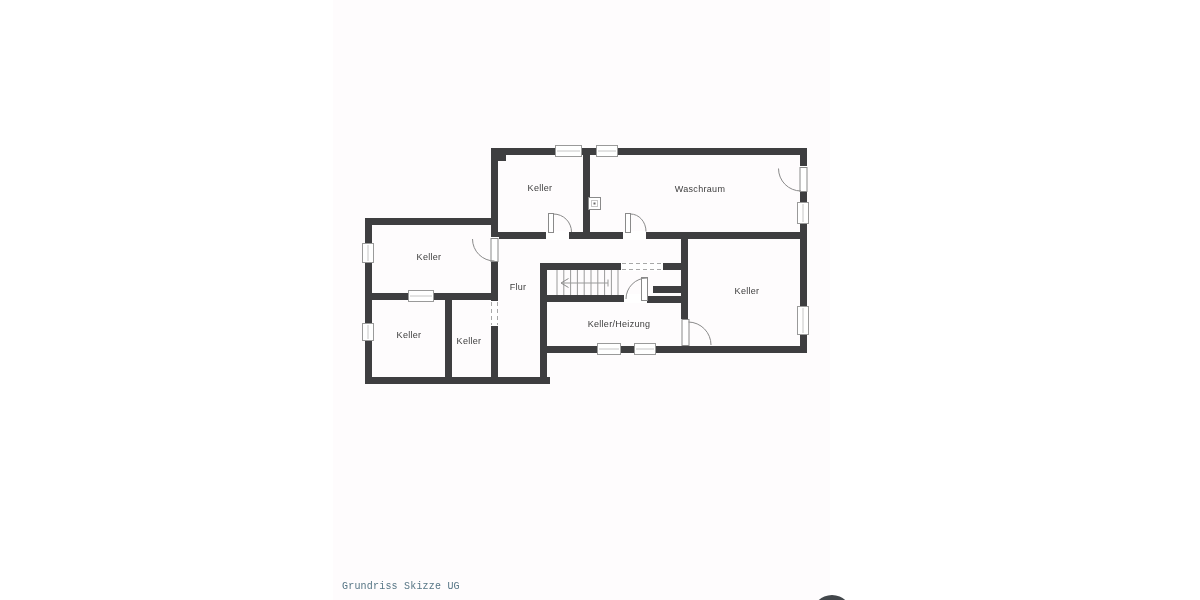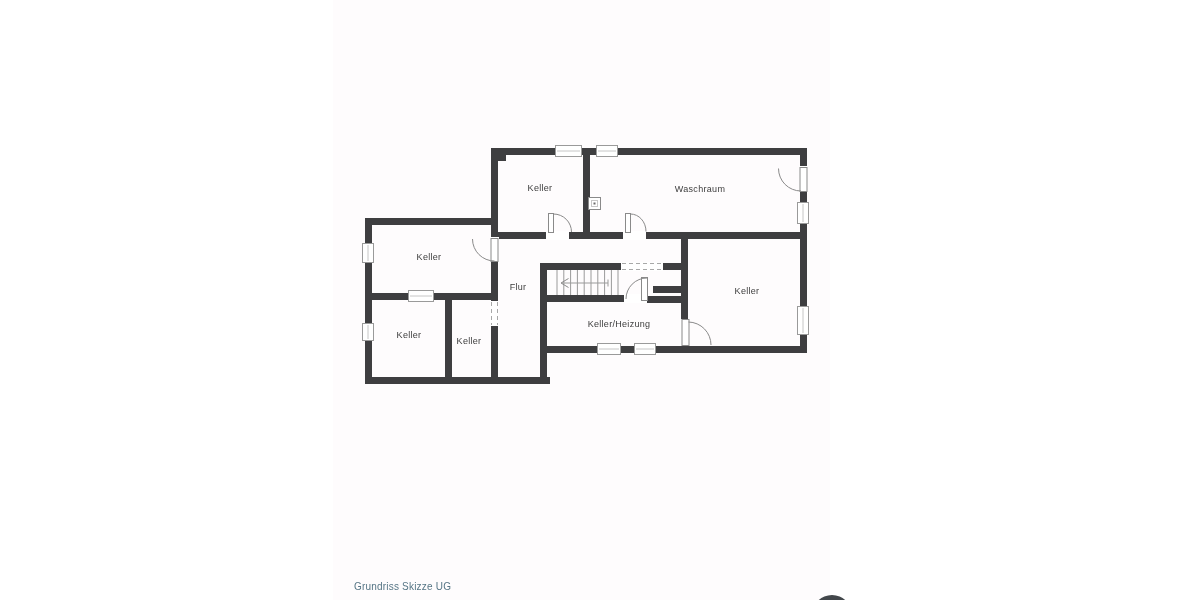--- a/index.html
+++ b/index.html
@@ -12,22 +12,22 @@
   .win{fill:#ffffff;stroke:#9a9a9a;stroke-width:1;}
   .winline{stroke:#c6c6c6;stroke-width:1;}
   .leaf{fill:#ffffff;stroke:#8a8a8a;stroke-width:1;}
   .arc{fill:none;stroke:#8a8a8a;stroke-width:1;}
   .stair{stroke:#9a9a9a;stroke-width:1;}
   .dash{stroke:#a8a8a8;stroke-width:1;stroke-dasharray:4 3;fill:none;}
   .sym{fill:#ffffff;stroke:#8a8a8a;stroke-width:1;}
   .symdot{fill:#6a6a6a;}
   .roomlabel{fill:#3d3d3d;font-size:9px;letter-spacing:.3px;text-anchor:middle;
              font-family:"Liberation Sans",sans-serif;}
-  .footer-title{position:absolute;left:354px;top:581px;font-size:10px;color:#567585;
-                letter-spacing:.2px;}
+  .footer-title{position:absolute;left:342px;top:581px;font-size:10px;color:#567585;
+                letter-spacing:.2px;font-family:Liberation Mono, monospace;}
   .fab{position:absolute;left:812px;top:595px;width:40px;height:40px;border-radius:50%;
        background:#42474b;}
 </style>
 </head>
 <body>
 
 <div class="stage">
   <div class="content"></div>
 
   <svg class="plan-svg" width="1200" height="600" viewBox="0 0 1200 600">

